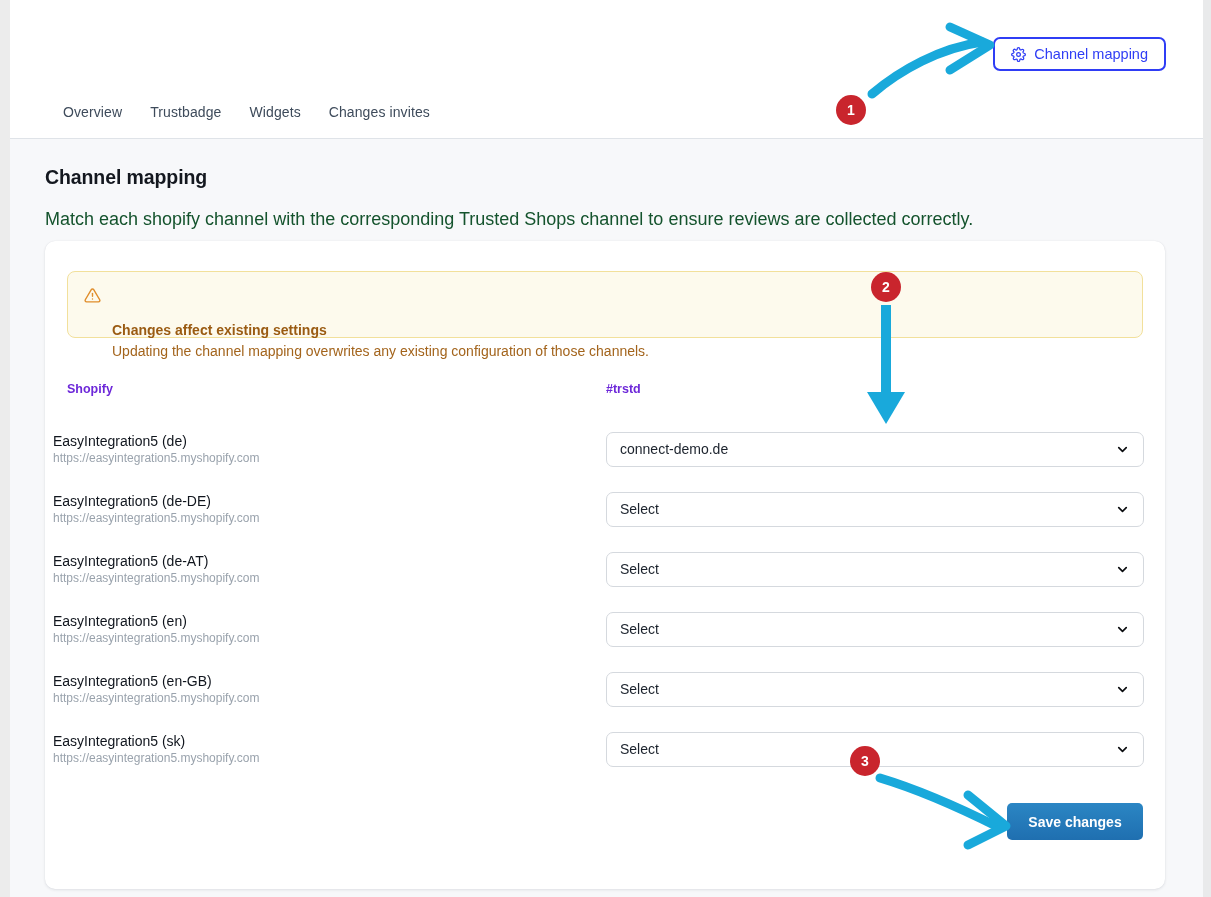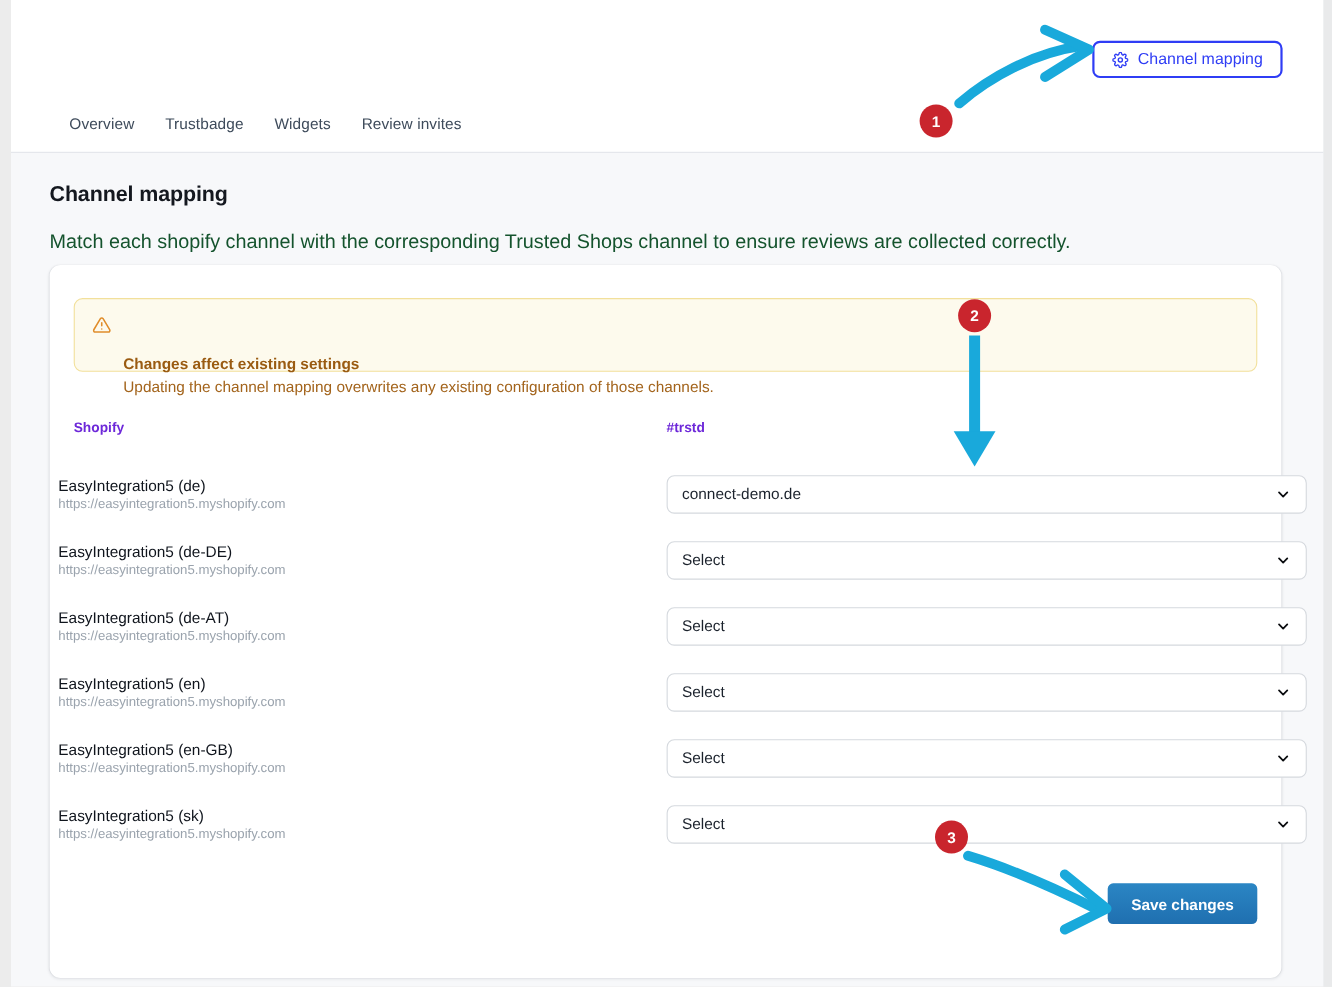--- a/index.html
+++ b/index.html
@@ -176,21 +176,21 @@
   .row-url {
     font-size: 12px;
     color: #9aa3ad;
     line-height: 16px;
     margin-top: 0;
   }
 
   .select-box {
     position: absolute;
     left: 561px;
-    width: 582px;
+    width: 538px;
     height: 35px;
     border: 1px solid #d5d9de;
     border-radius: 7px;
     background: #ffffff;
     display: flex;
     align-items: center;
     padding: 0 13px;
     cursor: pointer;
   }
   .select-value {
@@ -258,21 +258,21 @@
           <path d="M19.4 15a1.65 1.65 0 0 0 .33 1.82l.06.06a2 2 0 1 1-2.83 2.83l-.06-.06a1.65 1.65 0 0 0-1.82-.33 1.65 1.65 0 0 0-1 1.51V21a2 2 0 1 1-4 0v-.09A1.65 1.65 0 0 0 9 19.4a1.65 1.65 0 0 0-1.82.33l-.06.06a2 2 0 1 1-2.83-2.83l.06-.06a1.65 1.65 0 0 0 .33-1.82 1.65 1.65 0 0 0-1.51-1H3a2 2 0 1 1 0-4h.09A1.65 1.65 0 0 0 4.6 9a1.65 1.65 0 0 0-.33-1.82l-.06-.06a2 2 0 1 1 2.83-2.83l.06.06A1.65 1.65 0 0 0 9 4.6a1.65 1.65 0 0 0 1-1.51V3a2 2 0 1 1 4 0v.09a1.65 1.65 0 0 0 1 1.51 1.65 1.65 0 0 0 1.82-.33l.06-.06a2 2 0 1 1 2.83 2.83l-.06.06a1.65 1.65 0 0 0-.33 1.82V9a1.65 1.65 0 0 0 1.51 1H21a2 2 0 1 1 0 4h-.09a1.65 1.65 0 0 0-1.51 1z"></path>
         </svg>
       </span>
       <span>Channel mapping</span>
     </button>
 
     <div class="tabs">
       <div class="tab">Overview</div>
       <div class="tab">Trustbadge</div>
       <div class="tab">Widgets</div>
-      <div class="tab">Review invites</div>
+      <div class="tab">Changes invites</div>
     </div>
   </div>
 
   <div class="main-body">
 
     <div class="page-title">Channel mapping</div>
     <div class="page-subtitle">Match each shopify channel with the corresponding Trusted Shops channel to ensure reviews are collected correctly.</div>
 
     <div class="card">
 

